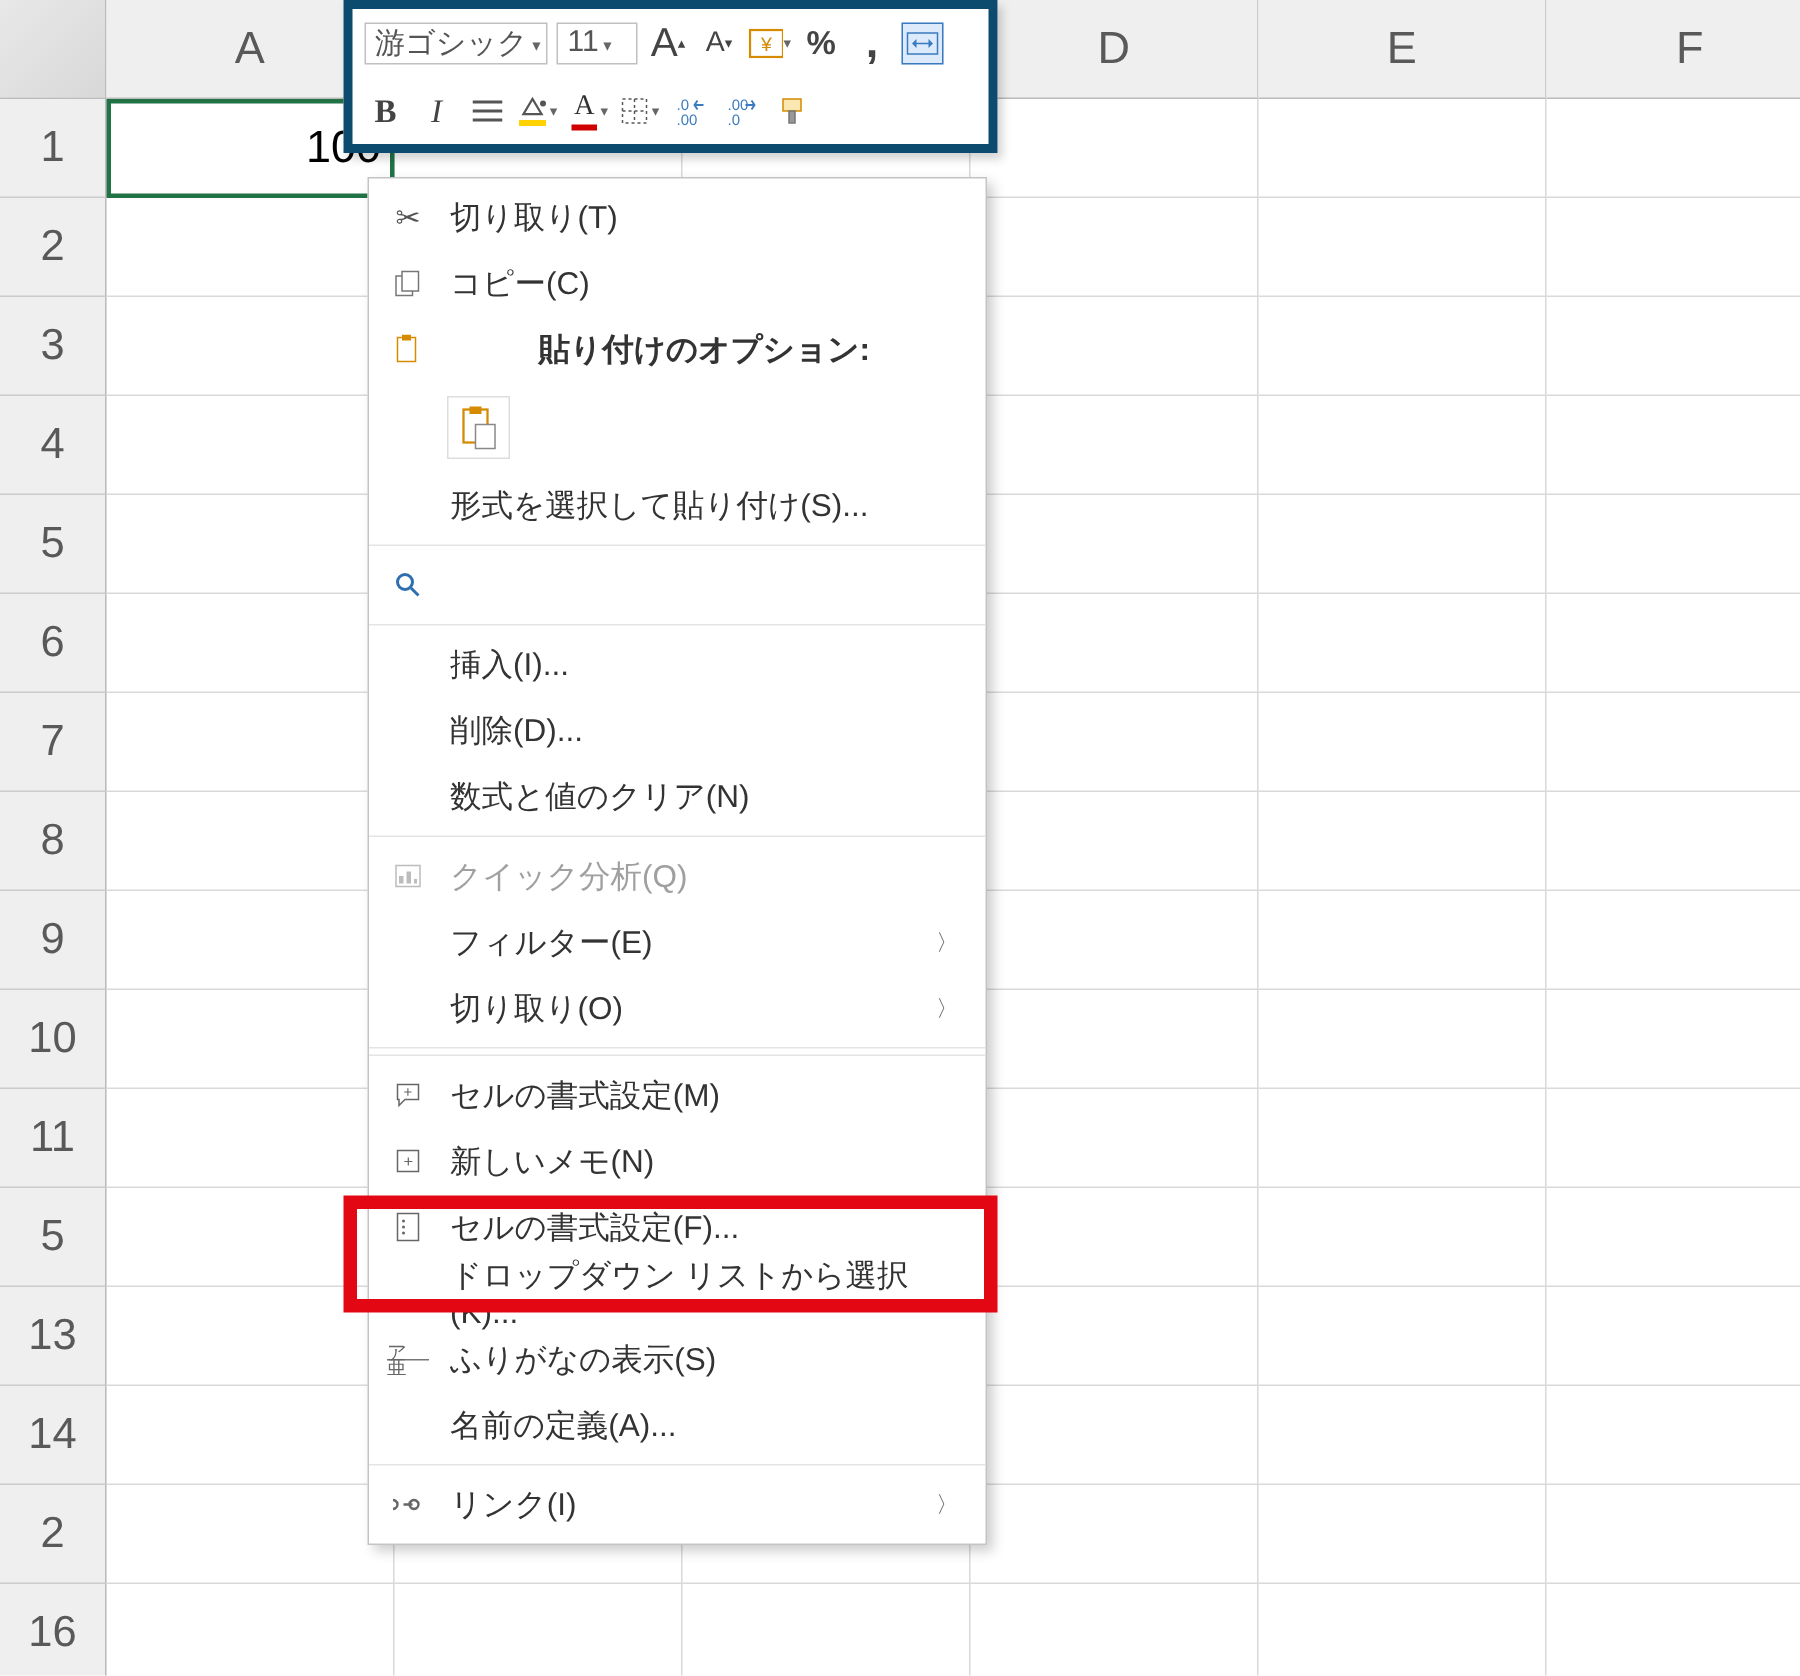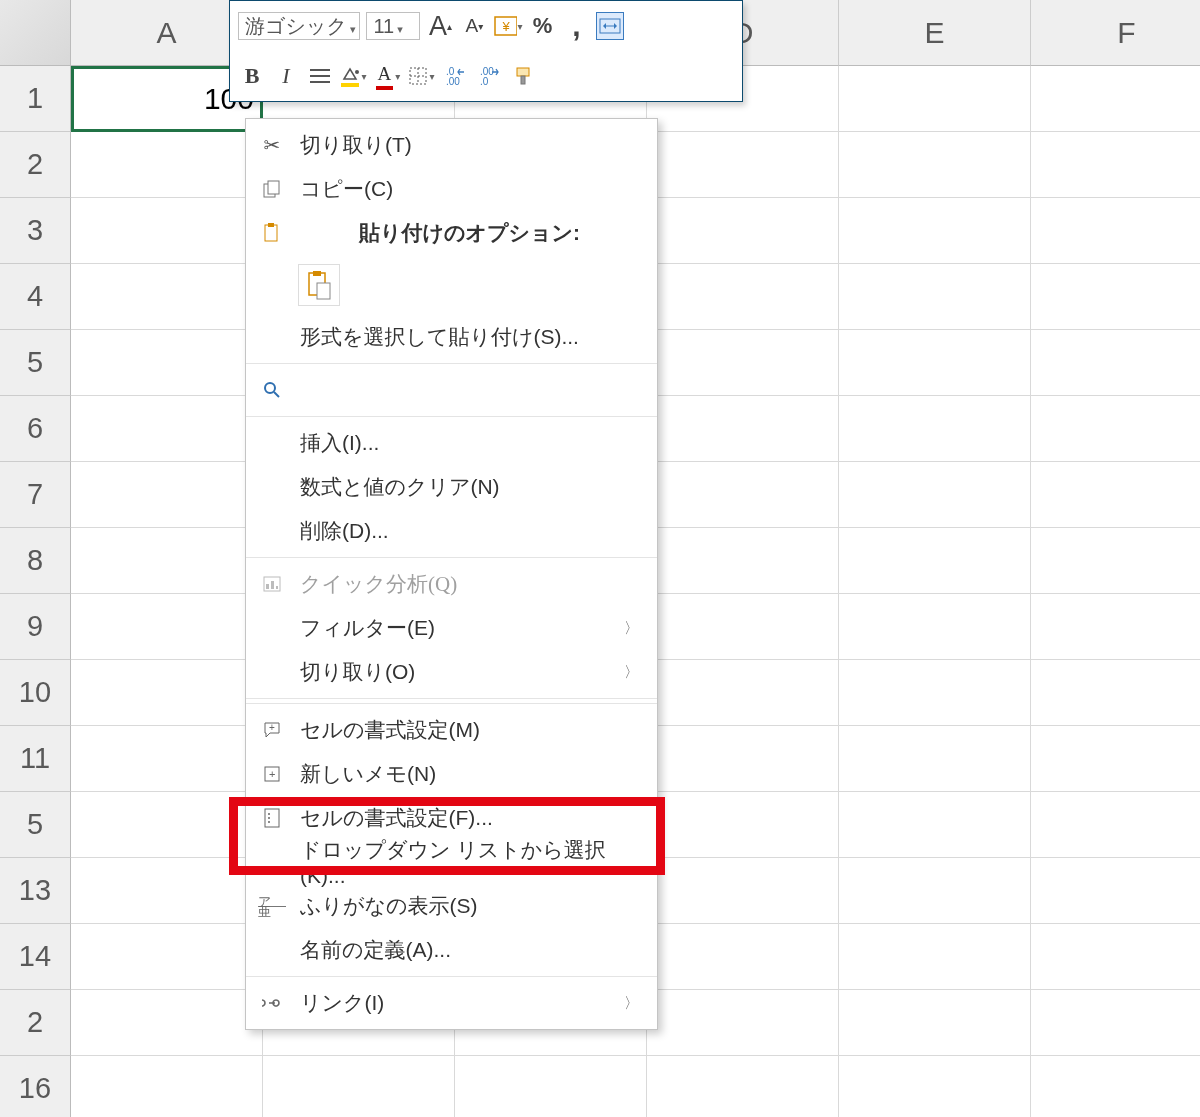--- a/index.html
+++ b/index.html
@@ -45,23 +45,23 @@
     padding:0 8px;
   }
   .cell.sel {
     outline:3px solid #217346;
     outline-offset:-3px;
   }
   
   .mini-toolbar {
     position:absolute;
     left:229px; top:0;
-    width:514px; height:102px;
+    width:436px; height:102px;
     background:#fff;
-    border:1px solid #0c4a6e;
+    border:6px solid #0c4a6e;
     box-shadow:3px 4px 6px rgba(0,0,0,.18);
     display:flex; flex-direction:column;
     font-size:15px;
   }
   .mini-row { display:flex; align-items:center; height:50%; padding:0 8px; gap:6px;}
   .fontbox { border:1px solid #c0c0c0; height:28px; display:flex; align-items:center; padding:0 4px 0 6px; font-size:20px; color:#555;}
   .fontbox span.drop::after{content:"▾"; font-size:11px; margin-left:3px; color:#666;}
   .tico { width:28px; height:28px; display:flex; align-items:center; justify-content:center; color:#444; font-size:22px;}
   .tico.small{font-size:15px;}
   .tico.big{font-size:27px;}
@@ -81,21 +81,21 @@
     padding:4px 0;
   }
   .ctx-item {
     display:flex; align-items:center;
     height:44px;
     padding:0 18px 0 12px;
     gap:14px;
     position:relative;
   }
   .ctx-item.section-lbl{font-weight:600;text-align:center;}
-  .ctx-item.disabled{color:#a0a0a0;font-family:Liberation Serif, serif;}
+  .ctx-item.disabled{color:#a0a0a0;}
   .ctx-item .iconbox{width:28px; display:flex; justify-content:center; color:#555; font-size:20px;}
   .ctx-item .lbl{flex:1;}
   .ctx-item .arrow{font-size:15px; color:#666;}
   .paste-icons{display:flex; padding-left:52px; height:60px; align-items:center;}
   .paste-icons .pbtn{width:42px;height:42px;border:1px solid #ddd; display:flex; align-items:center; justify-content:center;}
   .highlight-box{
     position:absolute;
     left:229px; top:797px;
     width:436px; height:78px;
     border:9px solid #e30613;
@@ -365,25 +365,25 @@
         </svg>
     </span>
   </div>
   <div style="height:1px;background:#e4e4e4;margin:4px 0"></div>
   <div class="ctx-item">
     <span class="iconbox"></span>
     <span class="lbl">挿入(I)...</span>
   </div>
   <div class="ctx-item">
     <span class="iconbox"></span>
+    <span class="lbl">削除(D)...</span>
+  </div>
+  <div class="ctx-item">
+    <span class="iconbox"></span>
     <span class="lbl">数式と値のクリア(N)</span>
-  </div>
-  <div class="ctx-item">
-    <span class="iconbox"></span>
-    <span class="lbl">削除(D)...</span>
   </div>
   <div style="height:1px;background:#e4e4e4;margin:4px 0"></div>
   <div class="ctx-item disabled">
     <span class="iconbox">
       <svg width="18" height="16">
           <rect x="1" y="1" width="16" height="14" fill="none" stroke="#bcbcbc"></rect>
           <rect x="3" y="8" width="3" height="5" fill="#bcbcbc"></rect>
           <rect x="8" y="5" width="3" height="8" fill="#bcbcbc"></rect>
           <rect x="13" y="10" width="2" height="3" fill="#bcbcbc"></rect>
         </svg>

